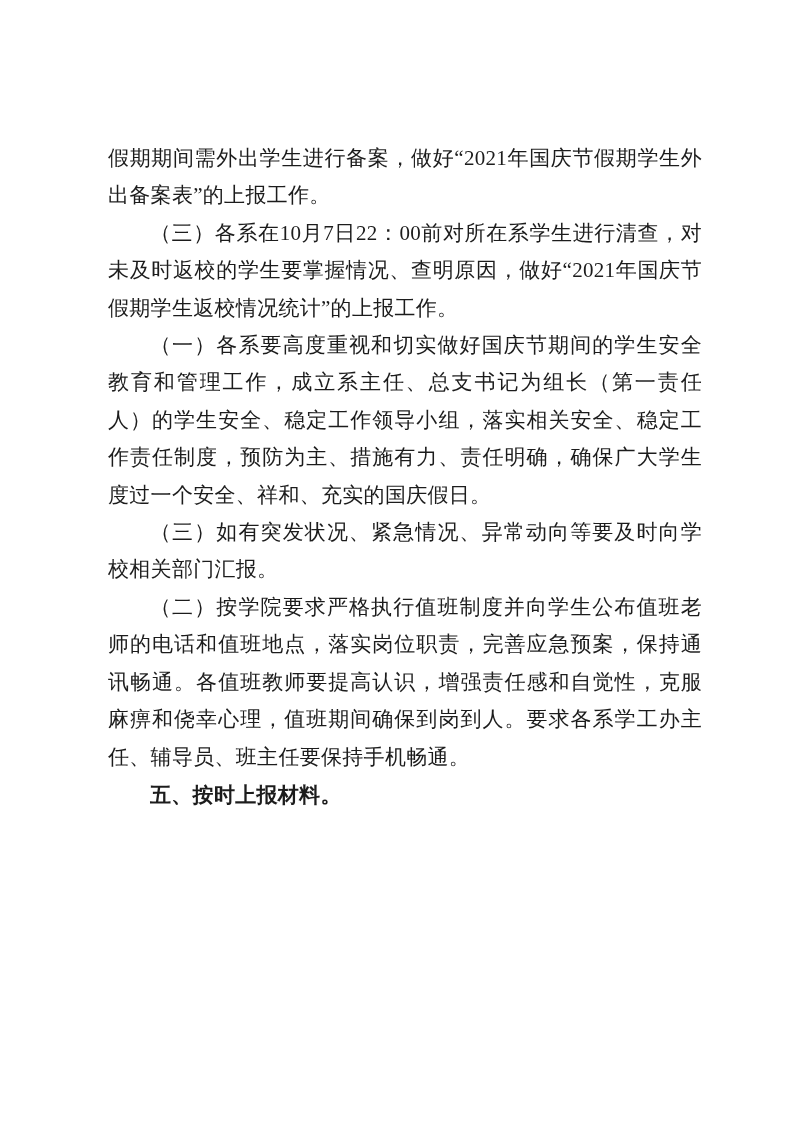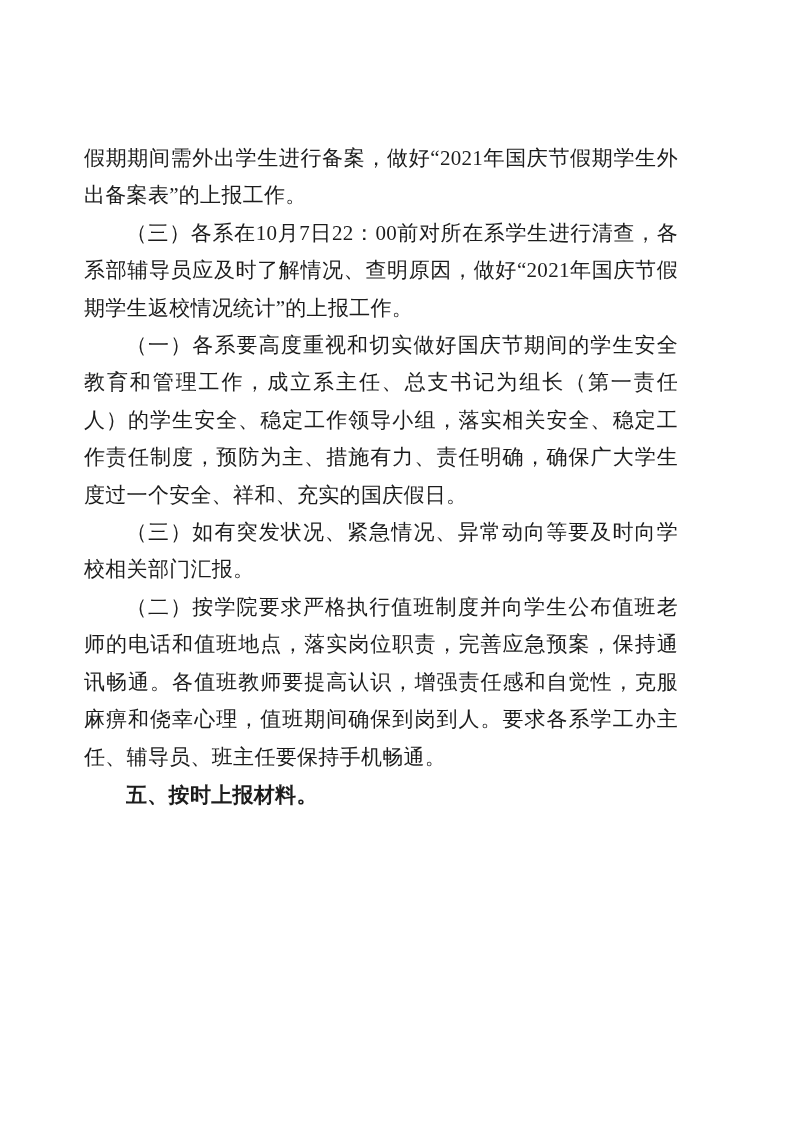--- a/index.html
+++ b/index.html
@@ -9,21 +9,21 @@
   }
   .page {
     position: relative;
     width: 793px;
     height: 1122px;
     background: #ffffff;
     overflow: hidden;
   }
   .doc-content {
     position: absolute;
-    left: 84px;
+    left: 108px;
     top: 140px;
     width: 594px;
     color: #1c1c1c;
   }
   p.para {
     margin: 0;
     padding: 0;
     font-size: 21px;
     line-height: 37.4px;
     text-align: justify;
@@ -42,19 +42,19 @@
   p.indent {
     text-indent: 2em;
   }
 </style>
 </head>
 <body>
 
 <div class="page" style="background: rgb(255, 255, 255);">
   <div class="doc-content" style="color: rgb(28, 28, 28);">
       <p class="para body-para">假期期间需外出学生进行备案，做好“2021年国庆节假期学生外出备案表”的上报工作。</p>
-      <p class="para body-para indent">（三）各系在10月7日22：00前对所在系学生进行清查，各系部辅导员应及时了解情况、查明原因，做好“2021年国庆节假期学生返校情况统计”的上报工作。</p>
+      <p class="para body-para indent">（三）各系在10月7日22：00前对所在系学生进行清查，对未及时返校的学生要掌握情况、查明原因，做好“2021年国庆节假期学生返校情况统计”的上报工作。</p>
       <p class="para body-para indent">（一）各系要高度重视和切实做好国庆节期间的学生安全教育和管理工作，成立系主任、总支书记为组长（第一责任人）的学生安全、稳定工作领导小组，落实相关安全、稳定工作责任制度，预防为主、措施有力、责任明确，确保广大学生度过一个安全、祥和、充实的国庆假日。</p>
       <p class="para body-para indent">（三）如有突发状况、紧急情况、异常动向等要及时向学校相关部门汇报。</p>
       <p class="para body-para indent">（二）按学院要求严格执行值班制度并向学生公布值班老师的电话和值班地点，落实岗位职责，完善应急预案，保持通讯畅通。各值班教师要提高认识，增强责任感和自觉性，克服麻痹和侥幸心理，值班期间确保到岗到人。要求各系学工办主任、辅导员、班主任要保持手机畅通。</p>
       <p class="para heading-para indent">五、按时上报材料。</p>
     </div>
 </div>
 
 </body></html>

